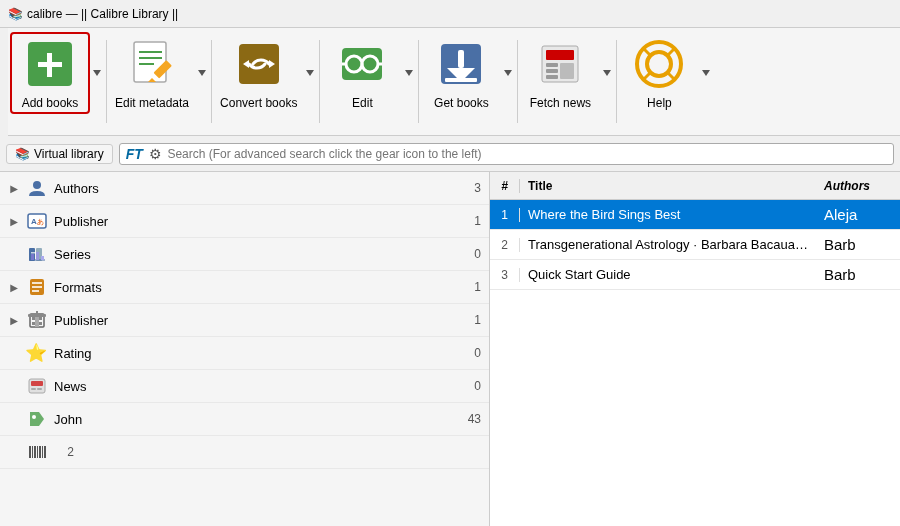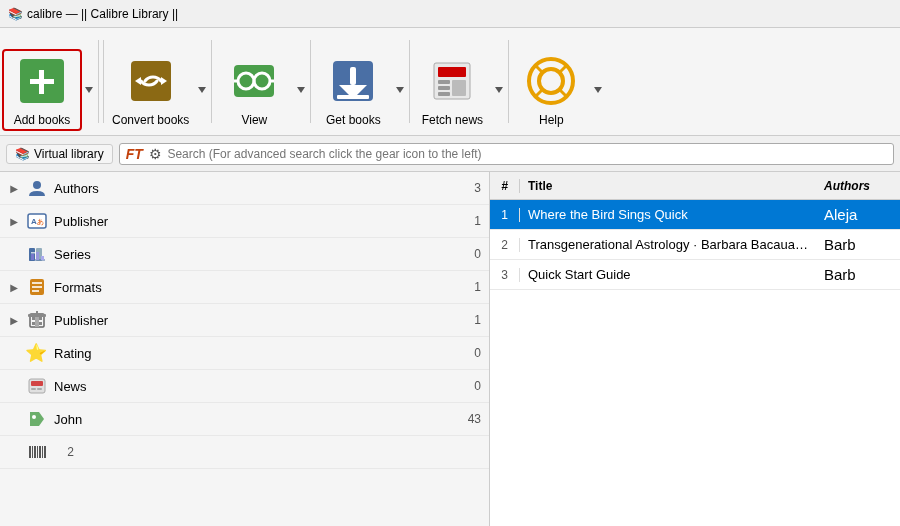--- a/index.html
+++ b/index.html
@@ -21,23 +21,24 @@
       padding: 0 8px;
       border-bottom: 1px solid #ccc;
       font-size: 12px;
     }
 
     
     .toolbar {
       background: #f5f5f5;
       border-bottom: 1px solid #ccc;
       display: flex;
-      align-items: flex-end;
+      align-items: flex-start;
       height: 108px;
       padding: 4px 2px;
+      margin-left: 8px;
     }
 
     .toolbar-btn {
       display: flex;
       flex-direction: column;
       align-items: center;
       justify-content: center;
       padding: 4px 6px;
       cursor: pointer;
       border-radius: 4px;
@@ -299,20 +300,40 @@
       </div>
       <span class="btn-label">Add books</span>
     </div>
     <div class="arrow-btn">
       <div class="arrow-triangle"></div>
     </div>
   </div>
 
   <div class="toolbar-separator"></div>
 
+  <div class="btn-with-arrow">
+    <div class="toolbar-btn">
+      <div class="btn-icon">
+        <svg width="52" height="52" viewBox="0 0 52 52">
+
+          <rect x="8" y="4" width="32" height="40" rx="2" fill="white" stroke="#aaa" stroke-width="1.5"></rect>
+          <line x1="13" y1="14" x2="36" y2="14" stroke="#4a9e4a" stroke-width="2"></line>
+          <line x1="13" y1="20" x2="36" y2="20" stroke="#4a9e4a" stroke-width="2"></line>
+          <line x1="13" y1="26" x2="28" y2="26" stroke="#4a9e4a" stroke-width="2"></line>
+
+          <rect x="28" y="28" width="18" height="8" rx="1" fill="#f5a623" transform="rotate(-45 36 32)"></rect>
+          <polygon points="22,44 26,40 30,44" fill="#f5a623"></polygon>
+        </svg>
+      </div>
+      <span class="btn-label">Edit metadata</span>
+    </div>
+    <div class="arrow-btn">
+      <div class="arrow-triangle"></div>
+    </div>
+  </div>
 
   <div class="toolbar-separator"></div>
 
   <div class="btn-with-arrow">
     <div class="toolbar-btn">
       <div class="btn-icon">
         <svg width="52" height="52" viewBox="0 0 52 52">
           <rect x="6" y="6" width="40" height="40" rx="4" fill="#8B6914"></rect>
           <path d="M 20 26 A 10 10 0 0 1 36 26" stroke="white" stroke-width="3" fill="none" stroke-linecap="round"></path>
           <polygon points="36,22 36,30 42,26" fill="white"></polygon>
@@ -335,21 +356,21 @@
         <svg width="52" height="52" viewBox="0 0 52 52">
           <rect x="6" y="10" width="40" height="32" rx="4" fill="#4a9e4a"></rect>
 
           <circle cx="18" cy="26" r="8" fill="none" stroke="white" stroke-width="3"></circle>
           <circle cx="34" cy="26" r="8" fill="none" stroke="white" stroke-width="3"></circle>
           <line x1="26" y1="26" x2="26" y2="26" stroke="white" stroke-width="3"></line>
           <line x1="6" y1="26" x2="10" y2="26" stroke="white" stroke-width="3"></line>
           <line x1="42" y1="26" x2="46" y2="26" stroke="white" stroke-width="3"></line>
         </svg>
       </div>
-      <span class="btn-label">View</span>
+      <span class="btn-label">Edit</span>
     </div>
     <div class="arrow-btn">
       <div class="arrow-triangle"></div>
     </div>
   </div>
 
   <div class="toolbar-separator"></div>
 
   <div class="btn-with-arrow">
     <div class="toolbar-btn">
@@ -415,21 +436,21 @@
   </div>
 
 </div>
 
 <div class="search-bar">
   <div class="virtual-library-btn">
     <span>📚</span>
     <span>Virtual library</span>
   </div>
   <div class="search-area">
-    <span style="color:#c2410c;font-weight:bold;font-style:italic;font-size:14px;">FT</span>
+    <span style="color:#0369a1;font-weight:bold;font-style:italic;font-size:14px;">FT</span>
     <span style="font-size:14px;color:#555;cursor:pointer;">⚙</span>
     <input type="text" style="color: #0c4a6e;" placeholder="Search (For advanced search click the gear icon to the left)">
   </div>
 </div>
 
 <div class="main-content">
 
   <div class="sidebar">
 
     <div class="sidebar-item">
@@ -563,21 +584,21 @@
 
   <div class="book-list">
     <div class="book-list-header">
       <div class="col-num">#</div>
       <div class="col-title">Title</div>
       <div class="col-author" style="font-weight:bold;font-style:italic;font-size:12px;">Authors</div>
     </div>
 
     <div class="book-row selected">
       <div class="book-num">1</div>
-      <div class="book-title">Where the Bird Sings Quick</div>
+      <div class="book-title">Where the Bird Sings Best</div>
       <div class="book-author">Aleja</div>
     </div>
 
     <div class="book-row">
       <div class="book-num">2</div>
       <div class="book-title">Transgenerational Astrology · Barbara Bacauanu X</div>
       <div class="book-author">Barb</div>
     </div>
 
     <div class="book-row">

